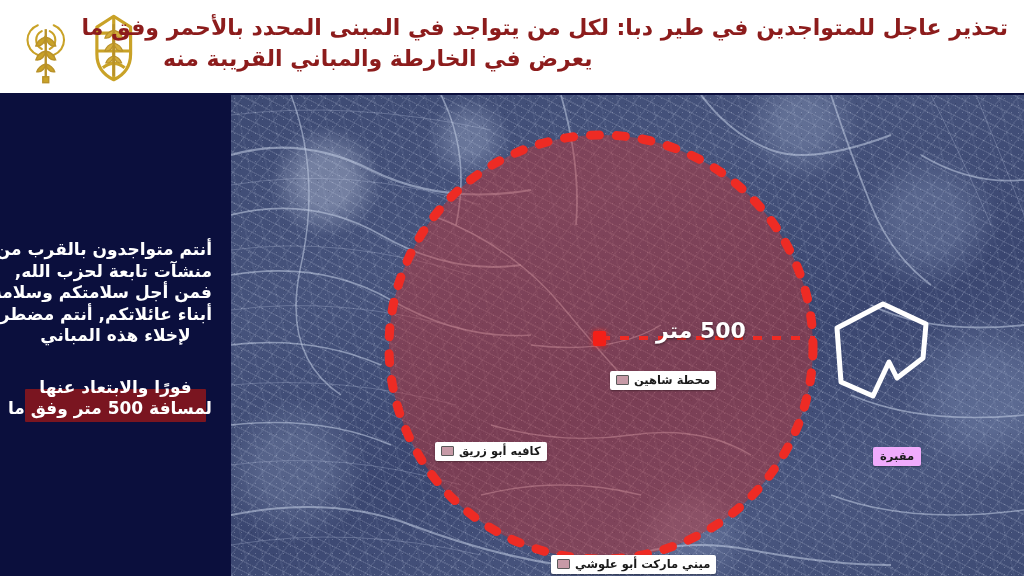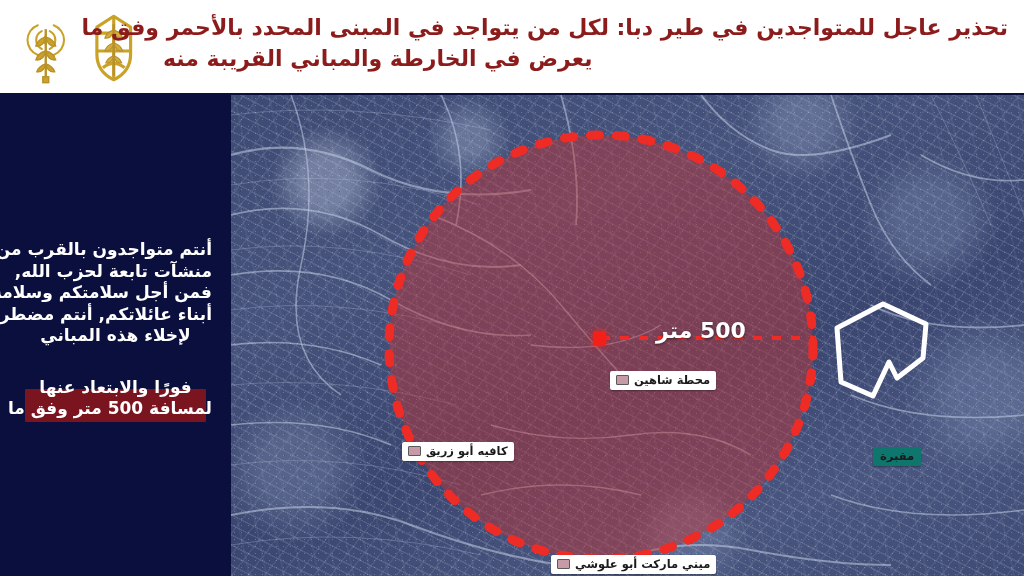--- a/index.html
+++ b/index.html
@@ -122,28 +122,28 @@
     background:#ffffff; color:#1a1a1a;
     font-size:11.5px; font-weight:700; direction:rtl;
     padding:2px 6px 3px 6px; border-radius:2px;
     white-space:nowrap; box-shadow:0 1px 2px rgba(0,0,0,.35);margin-top:17px;
   }
   .poi .pin {
     width:13px; height:10px; background:#c69aa6;
     border:1.5px solid #5a5a5a; border-radius:1px; flex:none;
   }
   .poi-shaheen { left:379px; top:259px; }
-  .poi-cafe    { left:171px; top:330px; }
+  .poi-cafe    { left:204px; top:330px; }
   .poi-market  { left:320px; top:443px; }
 
   
   .cem-svg { position:absolute; left:600px; top:205px; width:135px; height:110px; }
   .cem-label {
     position:absolute; left:642px; top:352px;
-    background:#0f766e; color:#1a1a1a; direction:rtl;
+    background:#f0abfc; color:#1a1a1a; direction:rtl;
     font-size:11.5px; font-weight:700; padding:2px 7px 3px 7px;
     border-radius:2px; white-space:nowrap; box-shadow:0 1px 2px rgba(0,0,0,.35);
   }
 </style>
 </head>
 <body>
 
 <div id="root">
 
   <div class="header">

